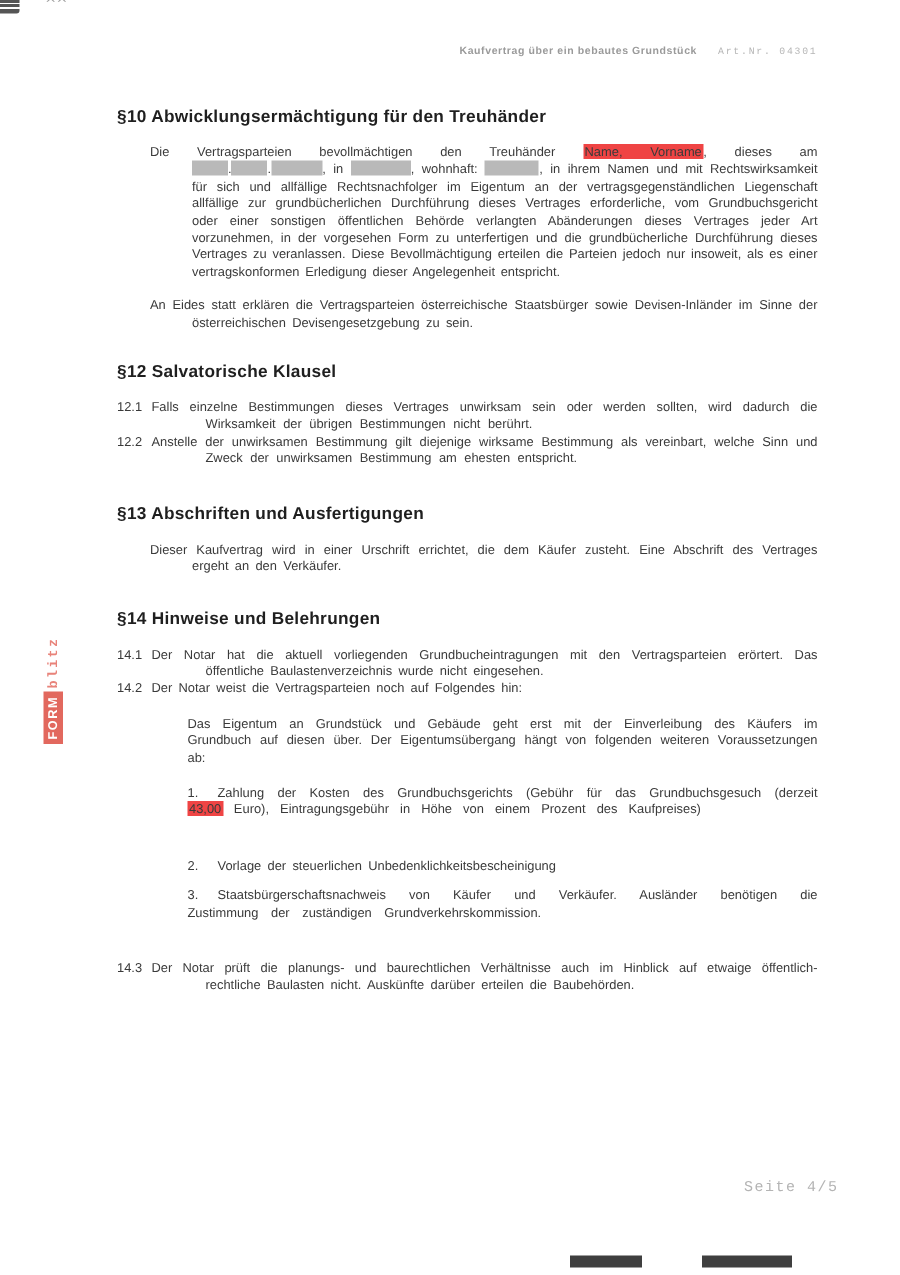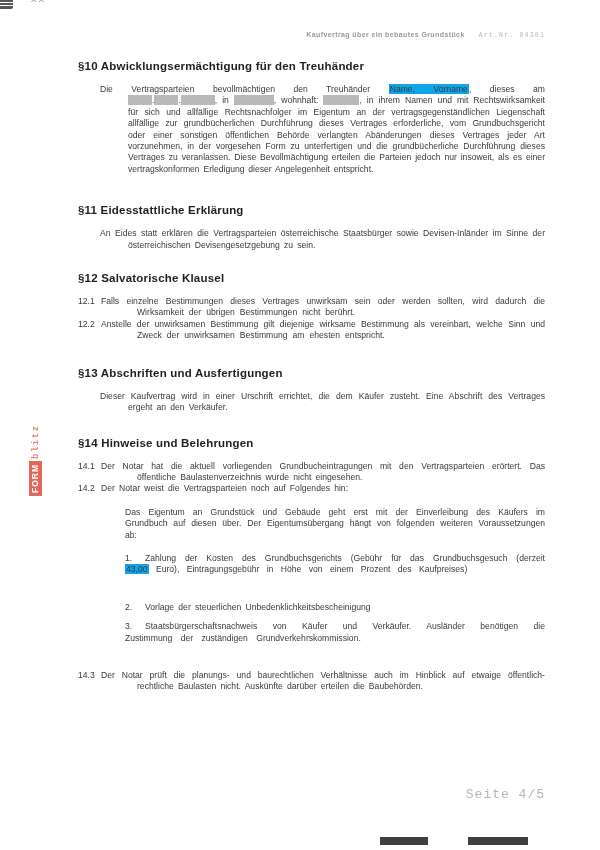--- a/index.html
+++ b/index.html
@@ -14,34 +14,34 @@
     background:repeating-linear-gradient(180deg,#555 0 2px,#fff 2px 3px,#555 3px 5px,#fff 5px 6px,#555 6px 9px);
     border-radius:0 0 2px 0; }
   .corner-mark { position:absolute; left:30px; top:-2px; font-size:9px; color:#9a9a9a;
     font-family:"DejaVu Sans",sans-serif; }
 
   
   .header { position:absolute; top:31px; right:55px; display:flex; gap:14px; align-items:baseline; }
   .header .t { font-size:7px; font-weight:bold; color:#9a9a9a; letter-spacing:0.4px; }
   .header .a { font-family:"Liberation Mono","DejaVu Sans Mono",monospace; font-size:6.5px;
     color:#b6b6b6; letter-spacing:1.2px; }
-  .footer { position:absolute; top:787px; right:55px;
+  .footer { position:absolute; top:787px; right:41px;
     font-family:"Liberation Mono","DejaVu Sans Mono",monospace;
-    font-size:13px; color:#b4b4b4; letter-spacing:1px; }
+    font-size:10px; color:#b4b4b4; letter-spacing:1px; }
 
   
   .watermark { position:absolute; left:29px; top:496px; transform-origin:0 0;
     transform:rotate(-90deg); display:flex; align-items:center; height:13px; white-space:nowrap; }
   .wm-form { background:#e2685e; color:#ffffff; font-weight:bold; font-size:8.5px;
     letter-spacing:1px; padding:1.5px 3px 2px 3px; font-family:"Liberation Sans",sans-serif; }
   .wm-blitz { color:#e8837a; font-weight:bold; font-size:9px; letter-spacing:1.5px;
     padding-left:2px; font-family:"Liberation Mono","DejaVu Sans Mono",monospace; }
 
   
-  .content { position:absolute; left:0; top:52px; width:545px; }
+  .content { position:absolute; left:0; top:64px; width:545px; }
   h2,p { margin:0; padding:0; }
   .h2 { margin-left:78px; font-size:11.5px; line-height:14px; font-weight:bold;
     color:#1f1f1f; letter-spacing:0.2px; }
   .para { font-size:8.6px; line-height:11.4px; text-align:justify; word-spacing:1.8px; color:#3a3a3a; }
   .pfirst { margin-left:100px; text-align-last:justify; }
   .prest  { margin-left:128px; word-spacing:1.4px; }
   .hang   { margin-left:128px; text-indent:-28px; }
   .numpara{ margin-left:137px; text-indent:-59px; }
   .pnum   { display:inline-block; width:23px; text-indent:0; }
   .subpara{ margin-left:125px; }
@@ -53,21 +53,21 @@
   .ws22 { word-spacing:2.2px; }
   .ws50 { word-spacing:5px; }
   .ws60 { word-spacing:6px; }
 
   
   .mt7{margin-top:7px} .mt8{margin-top:8px} .mt11{margin-top:11px} .mt12{margin-top:12px}
   .mt13{margin-top:26px} .mt14{margin-top:0} .mt20{margin-top:20px} .mt22{margin-top:22px}
   .mt24{margin-top:24px} .mt28{margin-top:28px}
 
   
-  .hl { background:#0ea5e9; padding:0 1px; }
+  .hl { background:#ef4444; padding:0 1px; }
   .redact { display:inline-block; background:#b9b9b9; height:9.5px; vertical-align:-1.5px; }
   .w24{width:24px} .w34{width:34px} .w40{width:40px} .w36{width:36px}
 
   .bbox { position:absolute; height:8px; background:#3f3f3f; top:837px; }
   .bb1 { left:380px; width:48px; }
   .bb2 { left:468px; width:60px; }
 </style>
 </head>
 <body>
 
@@ -85,21 +85,20 @@
     <span class="wm-form">FORM</span>
     <span class="wm-blitz">blitz</span>
   </div>
 
   <div class="content">
 
     <h2 class="h2 mt7">§10 Abwicklungsermächtigung für den Treuhänder</h2>
     <p class="para pfirst mt11"><span>Die Vertragsparteien bevollmächtigen den Treuhänder</span> <span class="hl">Name, Vorname</span><span>, dieses am</span></p>
     <p class="para prest"><span class="redact w24"></span><span>.</span><span class="redact w24"></span><span>.</span><span class="redact w34"></span><span>, in</span> <span class="redact w40"></span><span>, wohnhaft:</span> <span class="redact w36"></span><span>, in ihrem Namen und mit Rechtswirksamkeit für sich und allfällige Rechtsnachfolger im Eigentum an der vertragsgegenständlichen Liegenschaft allfällige zur grundbücherlichen Durchführung dieses Vertrages erforderliche, vom Grundbuchsgericht oder einer sonstigen öffentlichen Behörde verlangten Abänderungen dieses Vertrages jeder Art vorzunehmen, in der vorgesehen Form zu unterfertigen und die grundbücherliche Durchführung dieses Vertrages zu veranlassen. Diese Bevollmächtigung erteilen die Parteien jedoch nur insoweit, als es einer vertragskonformen Erledigung dieser Angelegenheit entspricht.</span></p>
 
-    <h2 class="h2 mt28">§11 Eidesstattliche Erklärung</h2>
     <p class="para hang mt11">An Eides statt erklären die Vertragsparteien österreichische Staatsbürger sowie Devisen-Inländer im Sinne der österreichischen Devisengesetzgebung zu sein.</p>
 
     <h2 class="h2 mt20">§12 Salvatorische Klausel</h2>
     <p class="para numpara ws26 mt11"><span class="pnum">12.1</span><span>Falls einzelne Bestimmungen dieses Vertrages unwirksam sein oder werden sollten, wird dadurch die Wirksamkeit der übrigen Bestimmungen nicht berührt.</span></p>
     <p class="para numpara ws26 mt14"><span class="pnum">12.2</span><span>Anstelle der unwirksamen Bestimmung gilt diejenige wirksame Bestimmung als vereinbart, welche Sinn und Zweck der unwirksamen Bestimmung am ehesten entspricht.</span></p>
 
     <h2 class="h2 mt24">§13 Abschriften und Ausfertigungen</h2>
     <p class="para hang mt11">Dieser Kaufvertrag wird in einer Urschrift errichtet, die dem Käufer zusteht. Eine Abschrift des Vertrages ergeht an den Verkäufer.</p>
 
     <h2 class="h2 mt22">§14 Hinweise und Belehrungen</h2>

